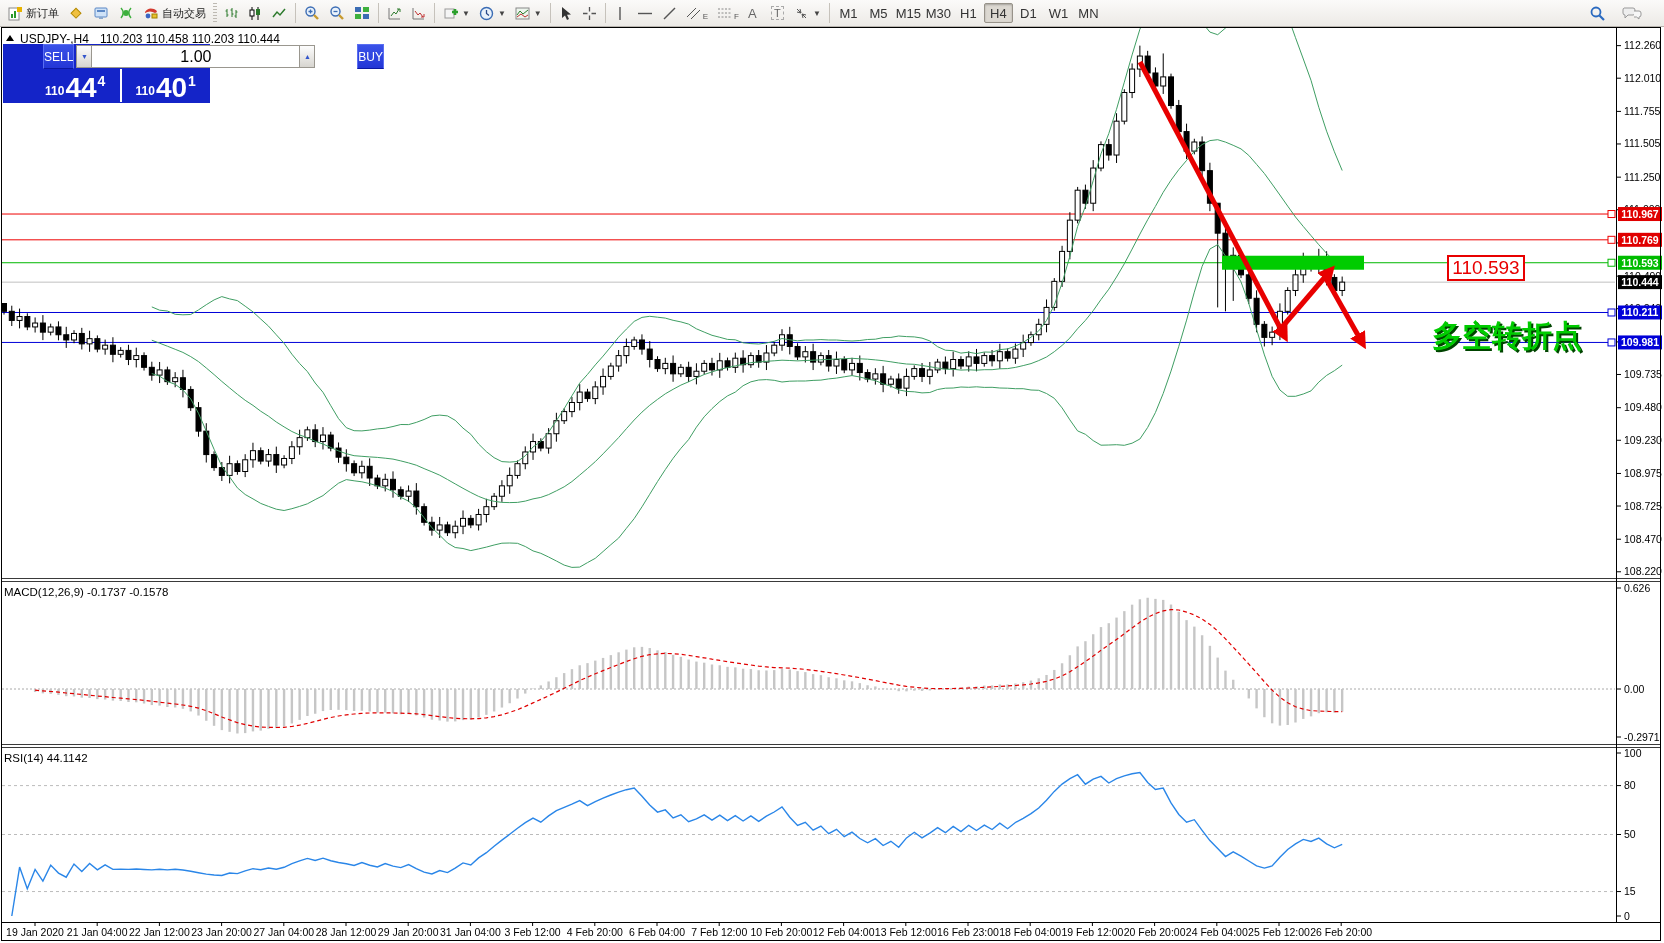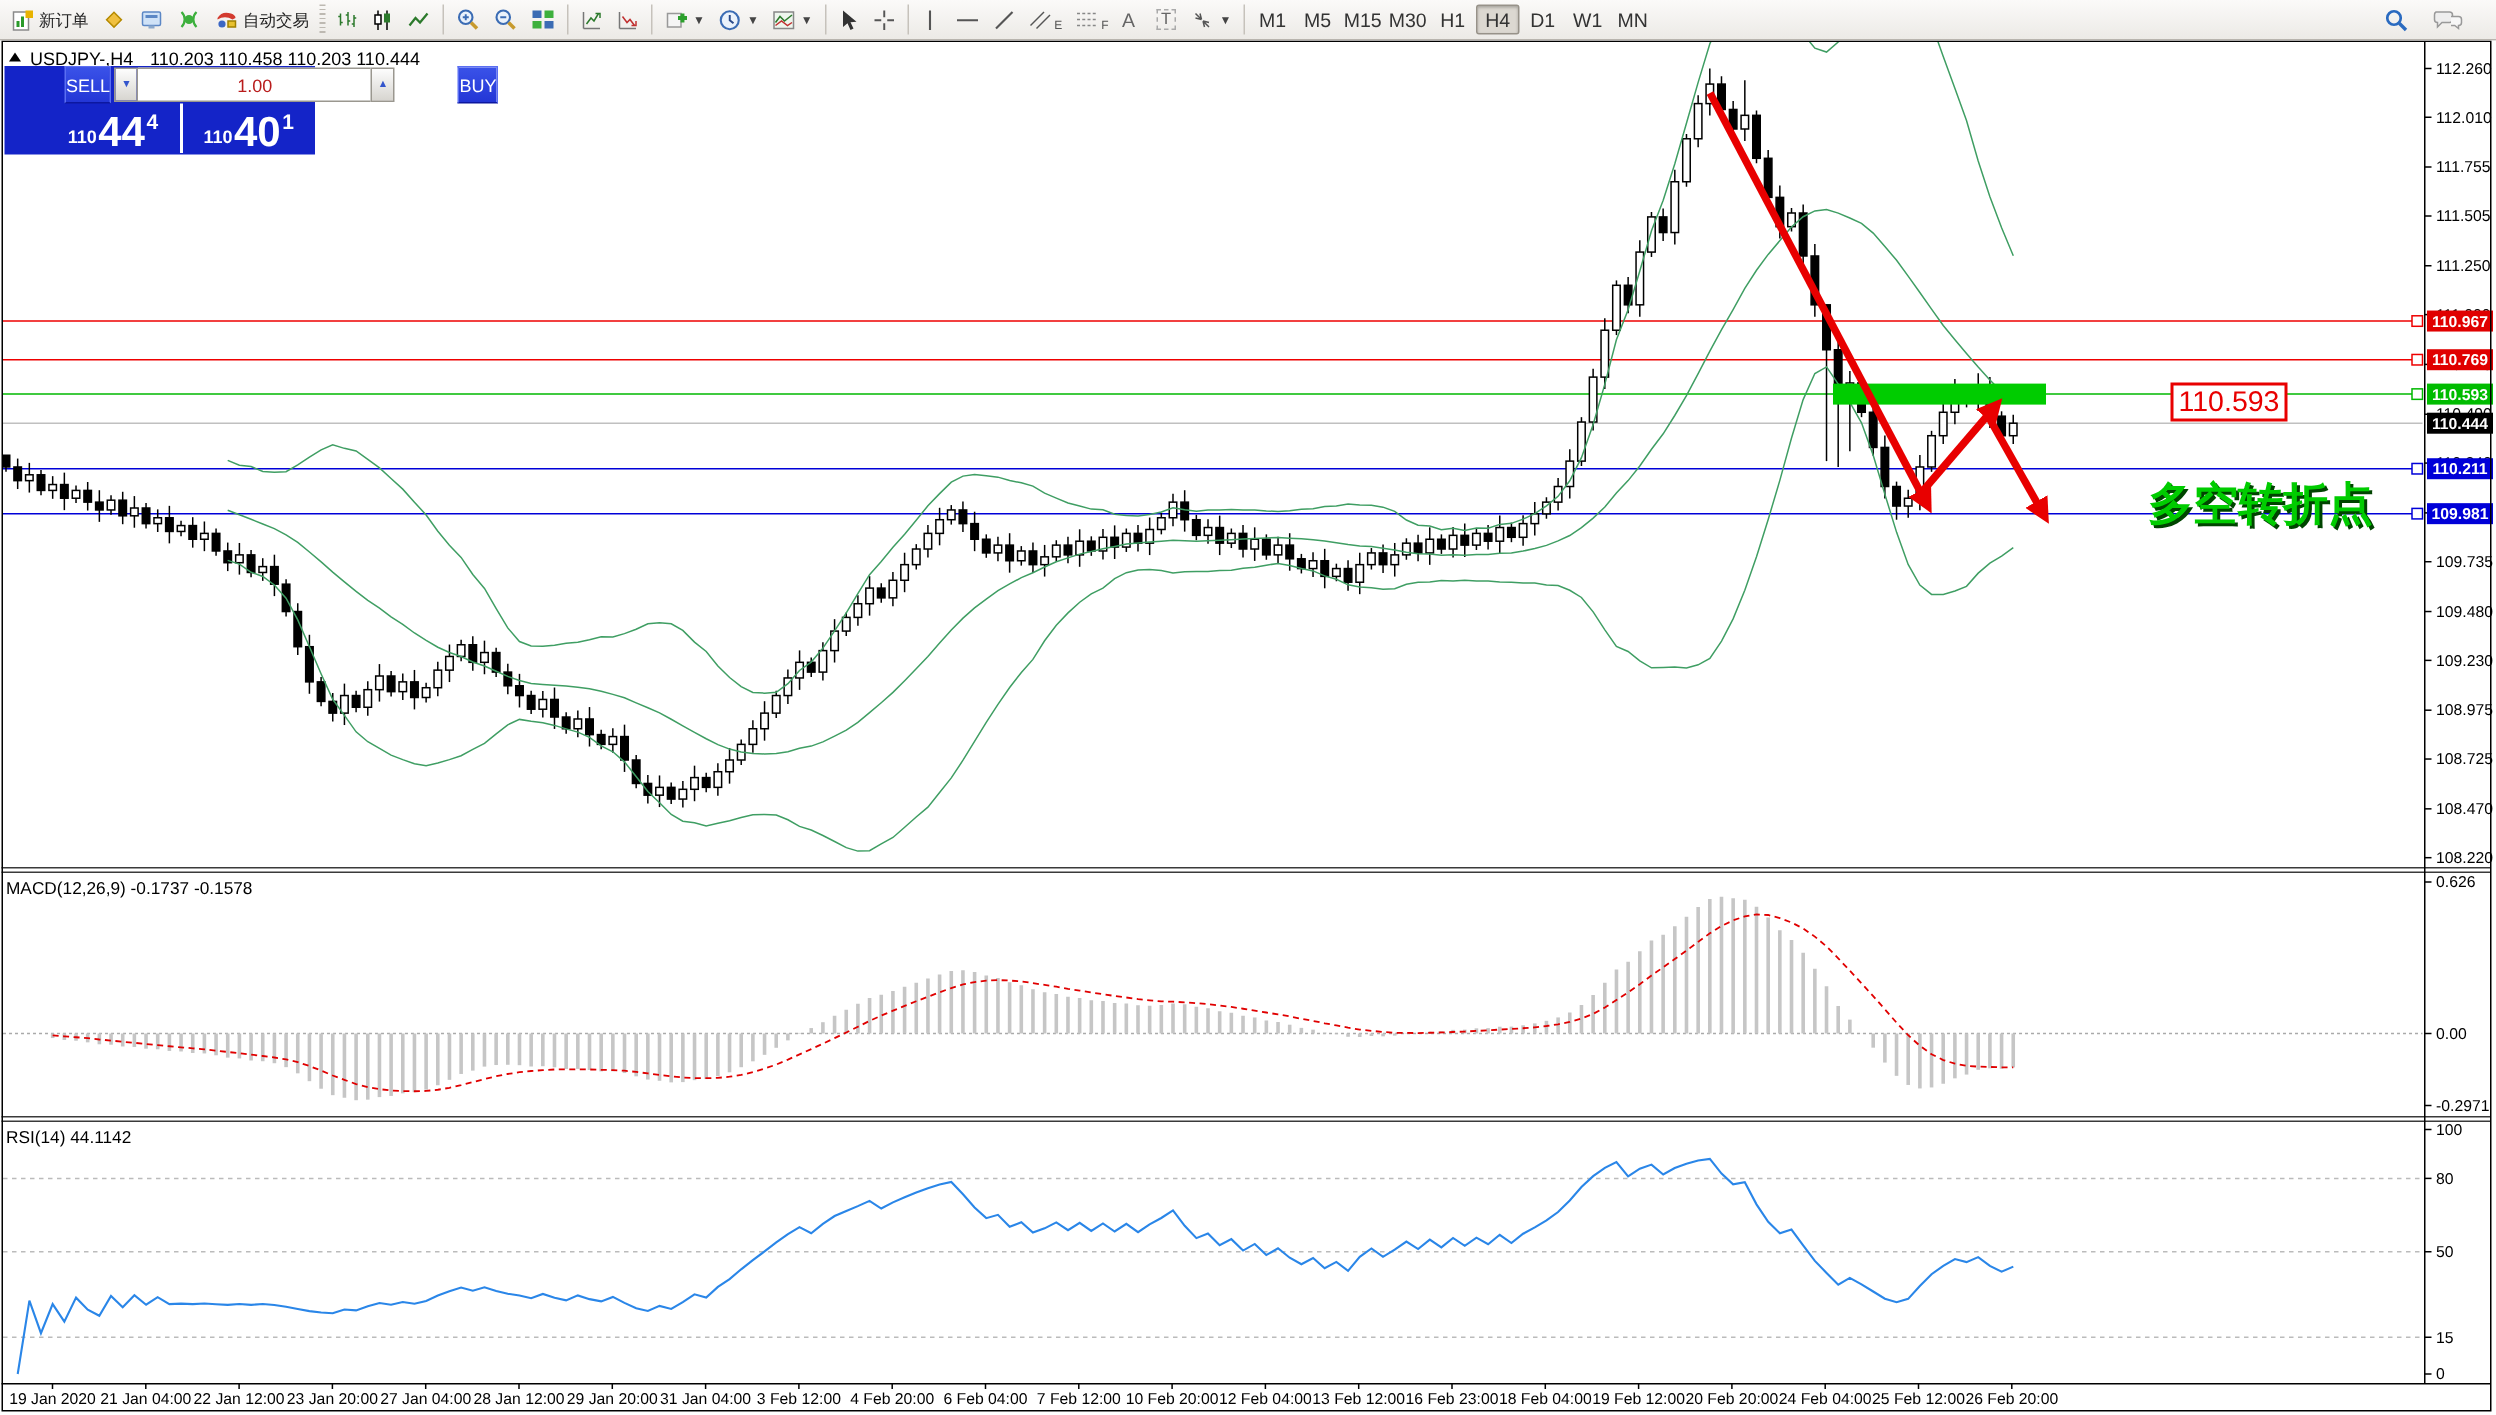--- a/index.html
+++ b/index.html
@@ -24,21 +24,21 @@
   
   .trade-panel { position:absolute; left:3px; top:44px; width:207px; height:59px;
     background:#1424c8; color:#fff; z-index:5; }
   .tp-row1 { display:flex; height:25px; align-items:stretch; }
   .tp-btn { width:52px; display:flex; align-items:center; justify-content:center; font-size:12px;
     background:linear-gradient(#3a52e8,#2336d6); border:1px solid #5a6ef2; border-bottom-color:#0c17a0;margin-left:40px; }
   .tp-spin { flex:1; display:flex; margin:1px 2px; }
   .tp-spin-btn { width:16px; background:linear-gradient(#fdfdfd,#d7d5d0); border:1px solid #9a978f;
     color:#3355cc; font-size:7px; display:flex; align-items:center; justify-content:center; }
   .tp-vol { flex:1; border:1px solid #9a978f; border-left:none; border-right:none; background:#fff;
-    color:#b91c1c; font-size:12px; text-align:center; font-family:"Liberation Sans",sans-serif; }
+    color:#000000; font-size:16px; text-align:center; font-family:"Liberation Sans",sans-serif; }
   .tp-row2 { display:flex; height:33px;padding-left:28px; }
   .tp-price { flex:1; display:flex; align-items:flex-end; justify-content:center; padding-bottom:2px; }
   .tp-price.left { border-right:2px solid #fff; }
   .tp-small { font-size:12px; font-weight:bold; line-height:1; margin:0 1px 3px 0; }
   .tp-big { font-size:28px; font-weight:bold; line-height:0.9; }
   .tp-sup { font-size:14px; font-weight:bold; line-height:1; margin:0 0 12px 1px; }
   
   #chart-svg { position:absolute; left:0; top:27px; }
   #chart-svg text { font-family:"Liberation Sans", sans-serif; }
 </style>

